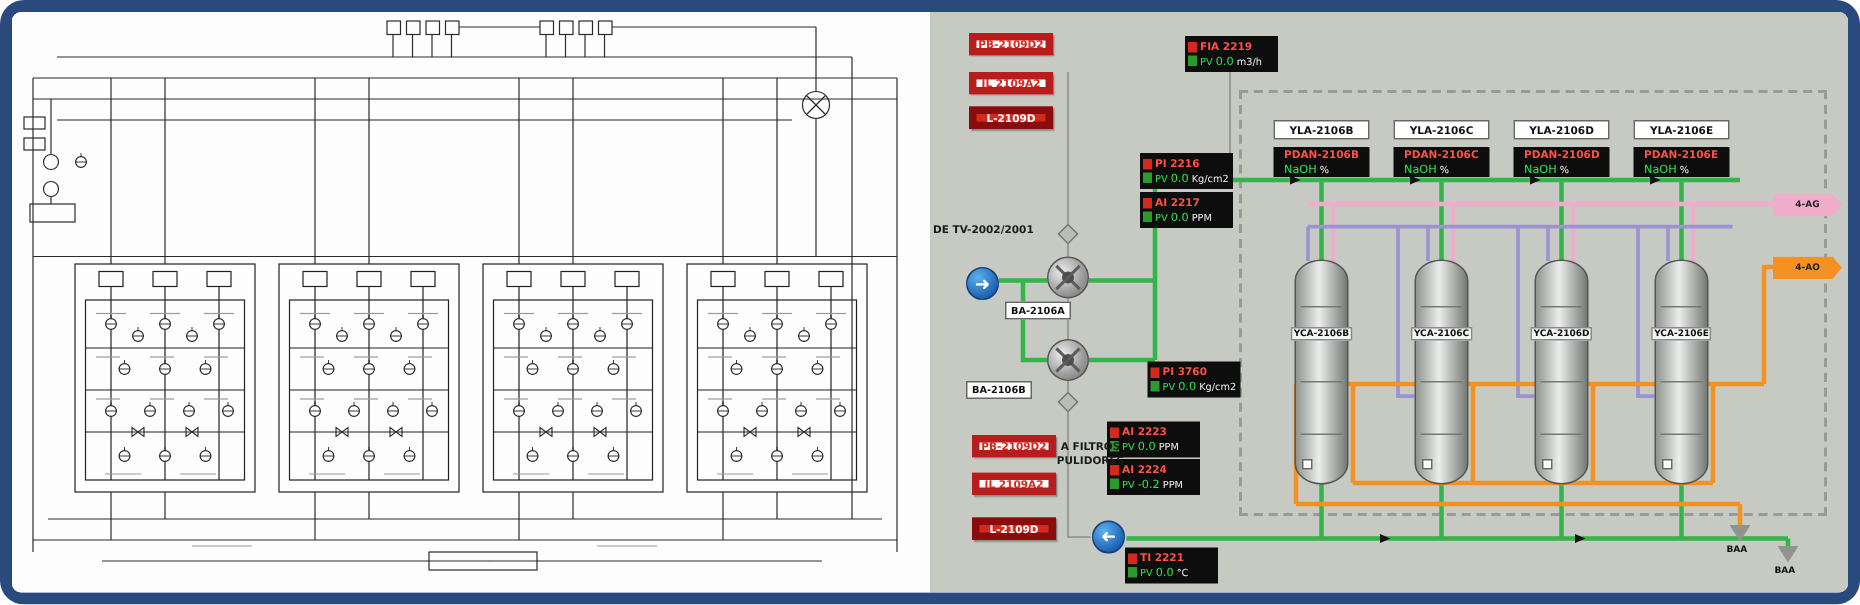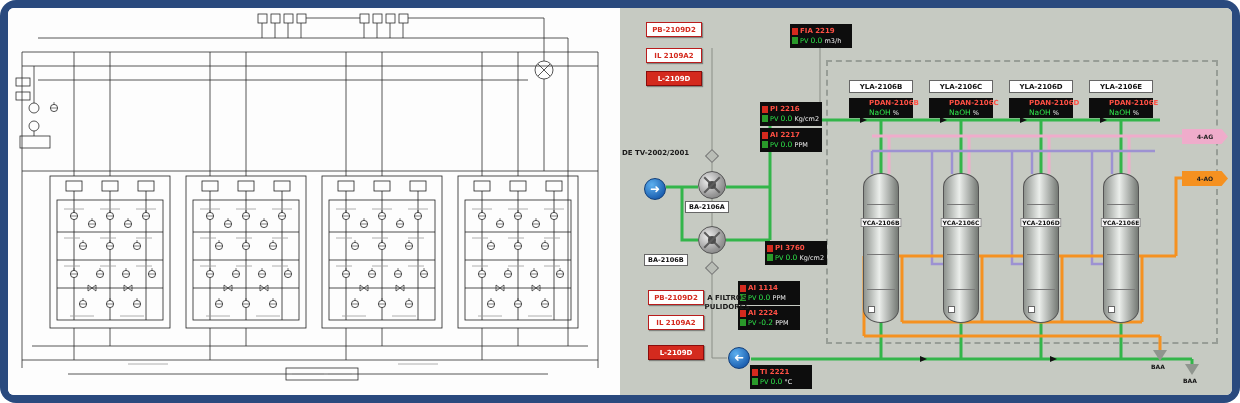--- a/index.html
+++ b/index.html
@@ -5,37 +5,37 @@
   *{box-sizing:border-box;margin:0;padding:0}
   body{font-family:"DejaVu Sans",sans-serif;background:#ffffff}
   .frame{position:relative;width:1240px;height:403px;background:var(--frame,#2a4a7e);border-radius:16px;overflow:hidden}
   .inner{position:absolute;left:8px;top:8px;width:1224px;height:387px;border-radius:6px;overflow:hidden;display:flex;background:#fff}
   .pid{position:relative;width:612px;height:387px;background:#fdfdfd}
   .pid svg{display:block;width:612px;height:387px}
   .hmi{position:relative;width:612px;height:387px;background:var(--panel-bg,#c6cac2)}
   .pipes{position:absolute;left:0;top:0;width:612px;height:387px}
   .dashed-zone{position:absolute;border:2px dashed #979d96}
   .navbtn{position:absolute;width:56px;height:15px;display:flex;align-items:center;justify-content:center;
-          font-size:7px;font-weight:bold;border:1px solid #b91c1c;background:#fff;color:var(--alarm-red,#c00);
+          font-size:7px;font-weight:bold;border:5px solid #b91c1c;background:#fff;color:var(--alarm-red,#c00);
           box-shadow:1px 1px 1px rgba(0,0,0,.35);cursor:pointer;white-space:nowrap}
   .navbtn.red{background:var(--alarm-red,#cf1717);color:#fff;border-color:#8a0c0c}
   .readout{position:absolute;width:62px;height:24px;background:#0d0d0d;display:flex;gap:2px;padding:2px;align-items:stretch}
   .ind-col{display:flex;flex-direction:column;gap:2px;justify-content:center}
   .ind{width:6px;height:7px;display:block}
   .ind.red{background:var(--alarm-red,#d42a1e)}
   .ind.grn{background:#2a9a2a}
   .ro-rows{flex:1;display:flex;flex-direction:column;justify-content:flex-end;overflow:hidden}
   .ro-tag{color:#ff5044;font-size:7px;font-weight:bold;line-height:9px;white-space:nowrap}
   .ro-val{font-size:6.5px;line-height:9px;white-space:nowrap;color:#eee}
   .ro-val .pv{color:var(--value-green,#2ee54a)}
   .ro-val .val{color:var(--value-green,#2ee54a);font-weight:normal;font-size:7.5px}
   .ro-val .unit{color:#eee}
   .twr-label{position:absolute;width:64px;height:13px;background:#fff;border:1px solid #666;color:#111;font-size:7px;
              font-weight:bold;display:flex;align-items:center;justify-content:center;white-space:nowrap}
-  .anl{position:absolute;width:64px;height:20px;background:#0d0d0d;padding:1px 20px}
+  .anl{position:absolute;width:64px;height:20px;background:#0d0d0d;padding:1px 7px}
   .vessel{position:absolute;width:36px;height:150px;border-radius:18px/14px;border:1px solid #555;
           background:linear-gradient(90deg,#8f948f,#ebeeeb 45%,#757a75)}
   .vessel .vtag{position:absolute;left:50%;top:44px;transform:translateX(-50%);background:#f5f5f5;border:1px solid #888;
                 font-size:6px;font-weight:bold;padding:0 1px;white-space:nowrap;color:#111}
   .vessel .band{position:absolute;left:3px;right:3px;height:1px;background:#777}
   .vessel .manway{position:absolute;left:4px;bottom:9px;width:7px;height:7px;background:#fff;border:1px solid #666}
   .fan{position:absolute;width:28px;height:28px;border-radius:50%;border:1px solid #555;
        background:radial-gradient(circle at 35% 35%,#eee,#9a9a9a 60%,#6f6f6f)}
   .fan::before,.fan::after{content:"";position:absolute;left:50%;top:50%;width:22px;height:2px;background:#5c5c5c}
   .fan::before{transform:translate(-50%,-50%) rotate(45deg)}
@@ -282,21 +282,21 @@
             <div class="ro-tag">PI 3760</div>
         <div class="ro-val"><span class="pv">PV</span> <span class="val">0.0</span> <span class="unit">Kg/cm2</span></div>
           </div>
       </div>
       <div class="readout" style="left:118px;top:273px">
         <div class="ind-col">
             <span class="ind red"></span>
             <span class="ind grn"></span>
           </div>
         <div class="ro-rows">
-            <div class="ro-tag">AI 1114</div>
+            <div class="ro-tag">AI 2223</div>
         <div class="ro-val"><span class="pv">PV</span> <span class="val">0.0</span> <span class="unit">PPM</span></div>
           </div>
       </div>
       <div class="readout" style="left:118px;top:298px">
         <div class="ind-col">
             <span class="ind red"></span>
             <span class="ind grn"></span>
           </div>
         <div class="ro-rows">
             <div class="ro-tag">AI 2224</div>
@@ -361,21 +361,21 @@
         <span class="band" style="top:30px"></span>
           <span class="band" style="top:80px"></span>
           <span class="band" style="top:115px"></span>
         <span class="vtag">YCA-2106E</span>
         <span class="manway"></span>
       </div>
 
       <div class="fan" style="left:78px;top:163px">
           <span class="hub"></span>
         </div>
-      <div class="eqtag" style="left:65px;top:193px">BA-2106A</div>
+      <div class="eqtag" style="left:50px;top:193px">BA-2106A</div>
       <div class="fan" style="left:78px;top:218px">
           <span class="hub"></span>
         </div>
       <div class="eqtag" style="left:24px;top:246px">BA-2106B</div>
 
       <div class="diamond" style="left:87px;top:143px"></div>
       <div class="diamond" style="left:87px;top:255px"></div>
 
       <div class="flowtext" style="left:2px;top:141px">DE TV-2002/2001</div>
       <div class="navarrow" style="left:24px;top:170px">

